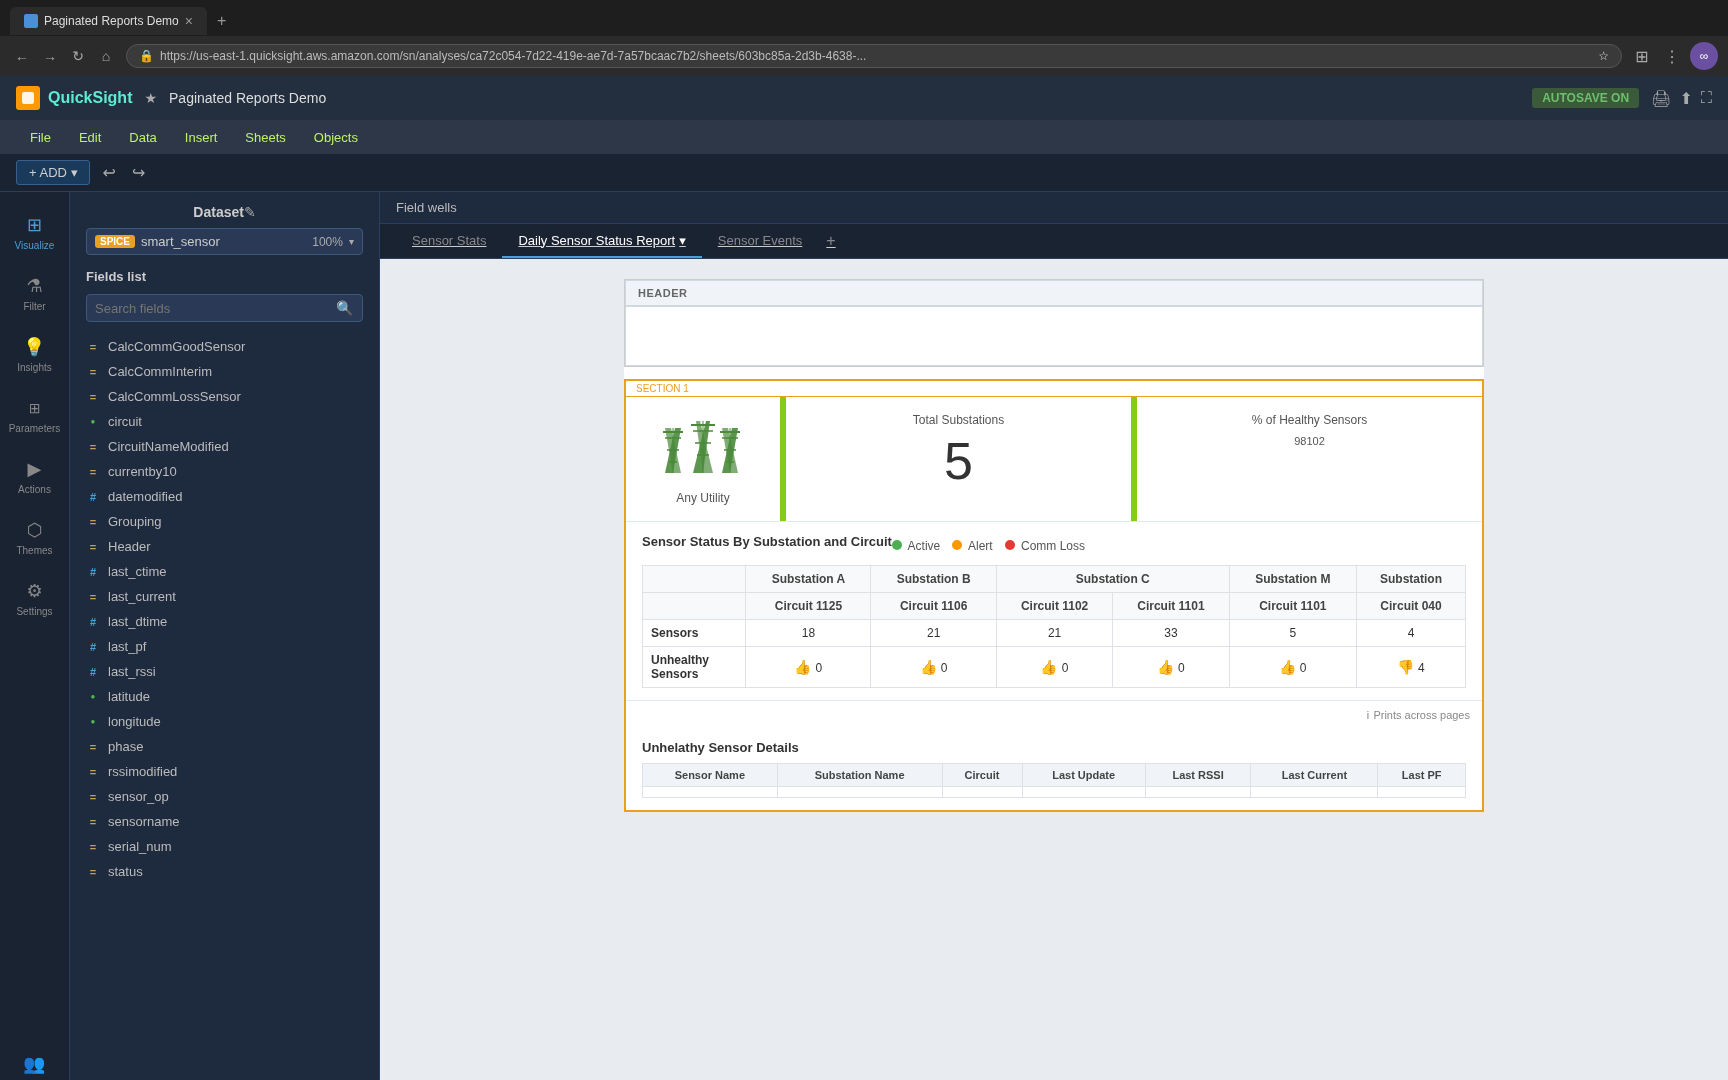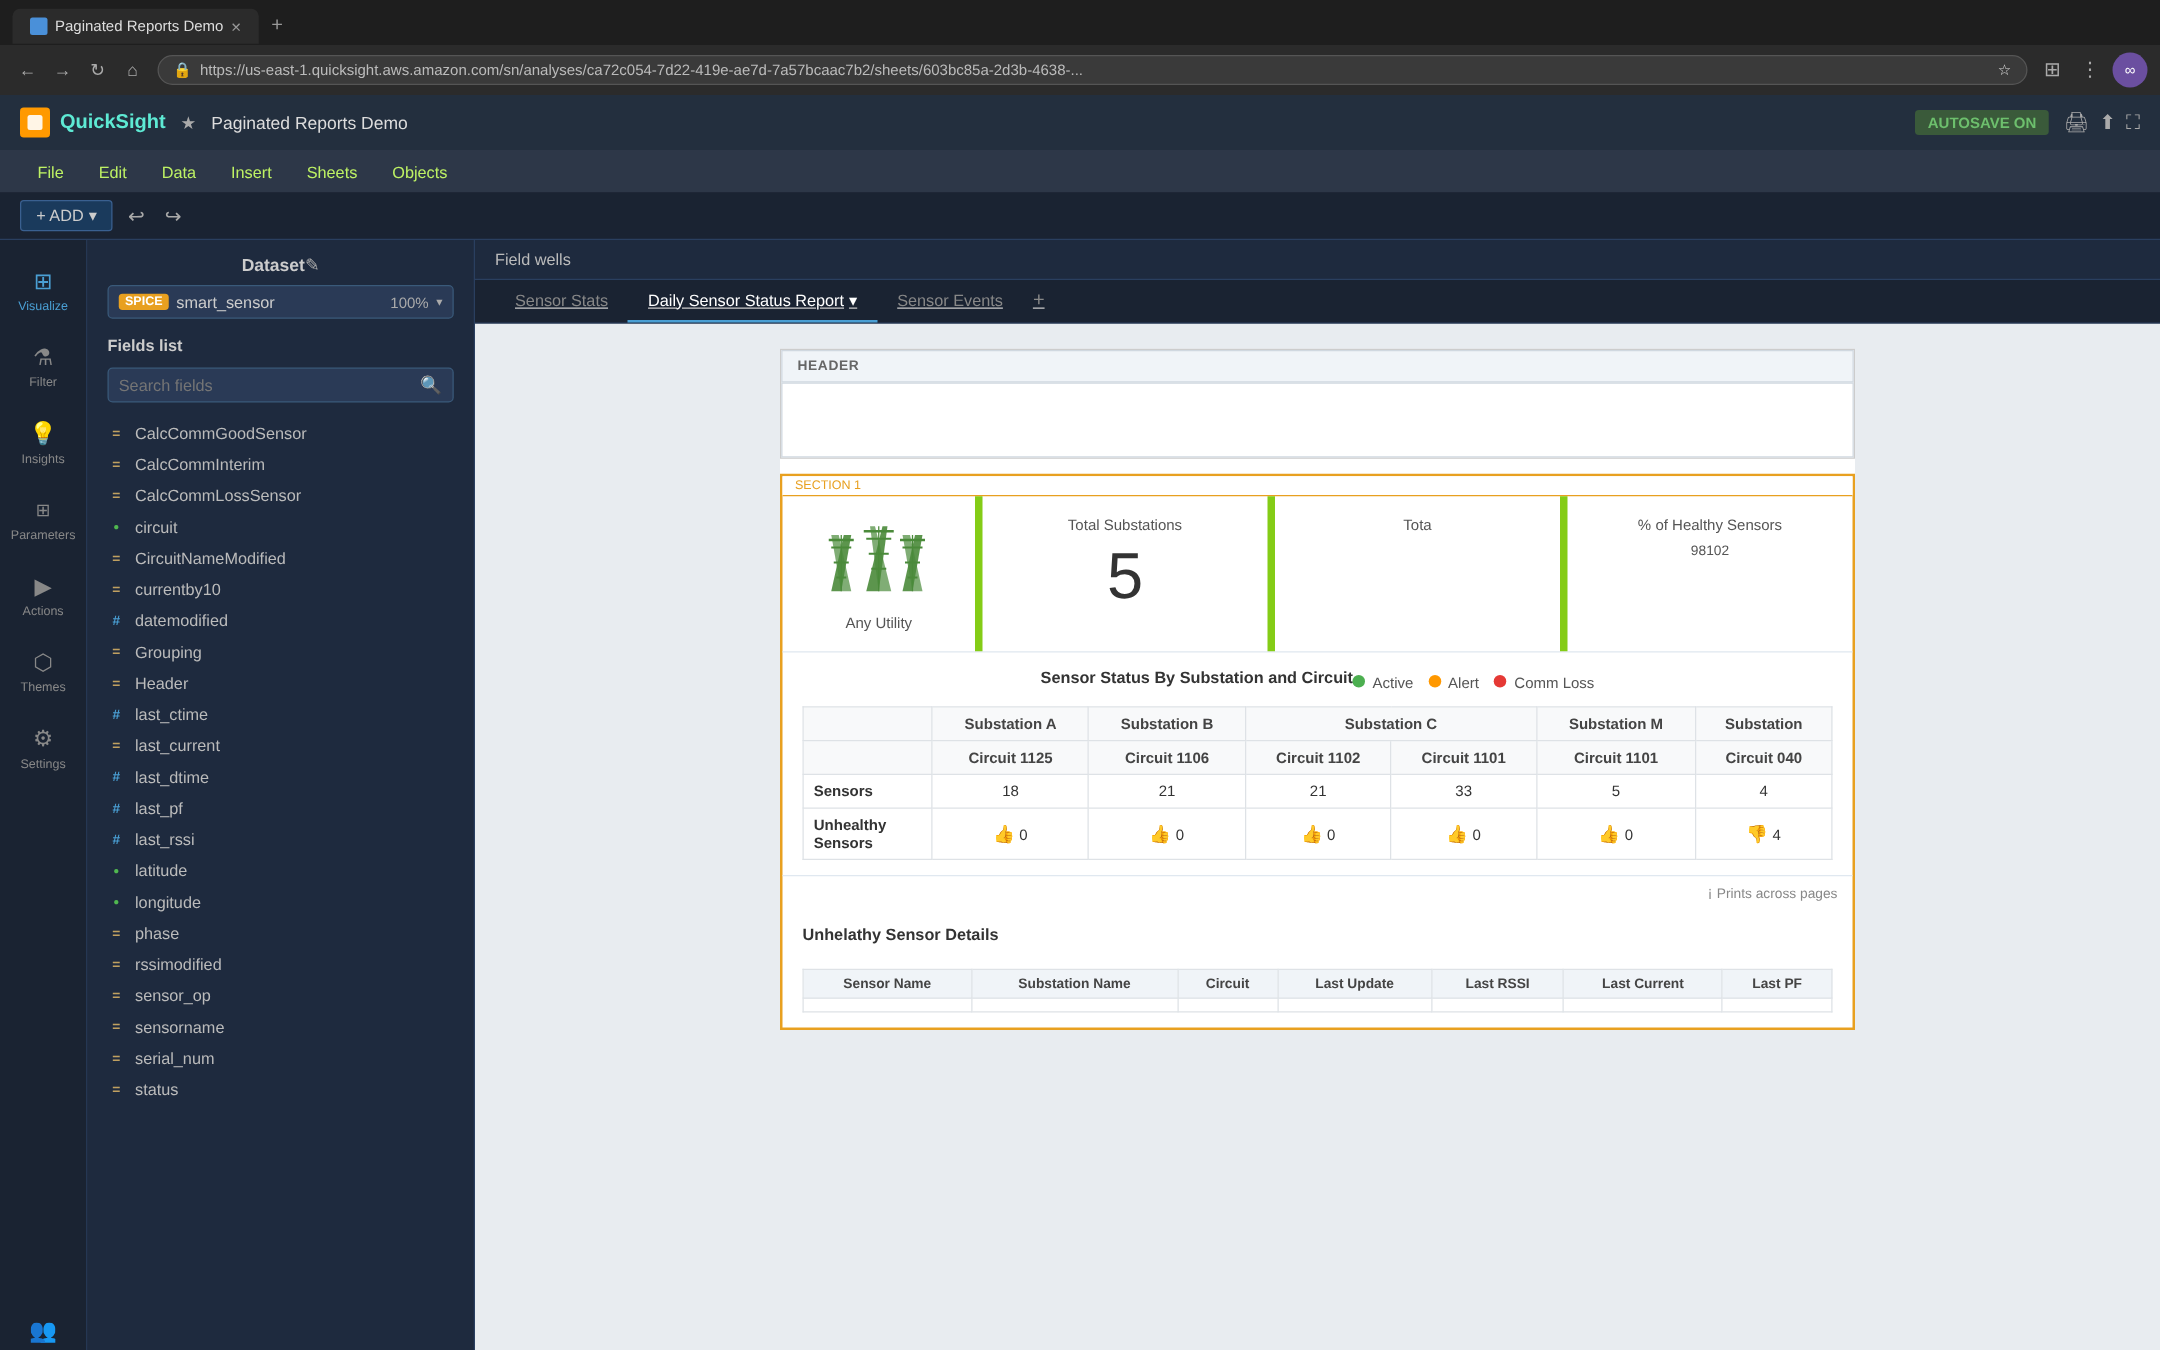--- a/index.html
+++ b/index.html
@@ -110,21 +110,21 @@
     .sensor-table { width: 100%; border-collapse: collapse; font-size: 12px; }
     .sensor-table th { background: #f8f9fa; border: 1px solid #dee2e6; padding: 6px 8px; color: #444; font-weight: 600; text-align: center; }
     .sensor-table td { border: 1px solid #dee2e6; padding: 6px 8px; text-align: center; color: #333; }
     .sensor-table td.row-header { font-weight: 600; text-align: left; color: #333; }
     .thumb-icon { color: #4a9fd4; font-size: 14px; }
     .thumb-red { color: #cc4444; font-size: 14px; }
 
     .prints-note { text-align: right; font-size: 11px; color: #888; padding: 6px 12px; border-top: 1px solid #e0e8f0; display: flex; align-items: center; justify-content: flex-end; gap: 4px; }
 
     .details-section { padding: 12px 16px; }
-    .details-title { font-size: 13px; font-weight: 600; color: #333; margin-bottom: 20px; }
+    .details-title { font-size: 13px; font-weight: 600; color: #333; margin-bottom: 8px; }
     .details-table { width: 100%; border-collapse: collapse; font-size: 11px; }
     .details-table th { background: #f0f4f8; border: 1px solid #dee2e6; padding: 5px 8px; color: #444; font-weight: 600; }
     .details-table td { border: 1px solid #dee2e6; padding: 5px 8px; color: #333; }
 
     
     ::-webkit-scrollbar { width: 6px; height: 6px; }
     ::-webkit-scrollbar-track { background: #1a2535; }
     ::-webkit-scrollbar-thumb { background: #3a5a7a; border-radius: 3px; }
   </style>
 </head>
@@ -431,37 +431,34 @@
                 </svg>
               </div>
               <div class="utility-label">Any Utility</div>
             </div>
 
             <div class="stat-block">
               <div class="stat-label">Total Substations</div>
               <div class="stat-number">5</div>
             </div>
 
-            <div class="stat-block">
-              <div class="stat-label">Tota</div>
-            </div>
 
             <div class="stat-block">
               <div class="stat-label">% of Healthy Sensors</div>
               <div style="display:flex; align-items:center; gap:8px;">
                 <div class="gauge-counts">
                   <span>98</span>
                   <span>102</span>
                 </div>
               </div>
             </div>
           </div>
 
           <div class="sensor-table-section">
-            <div style="display:flex; justify-content:center; align-items:center; margin-bottom:8px;">
+            <div style="display:flex; justify-content:flex-start; align-items:center; margin-bottom:8px;">
               <div class="sensor-status-title">Sensor Status By Substation and Circuit</div>
               <div class="legend">
                 <span>
                   <span class="legend-dot" style="background:#4caf50;"></span>
                   <span>Active</span>
                 </span>
                 <span>
                   <span class="legend-dot" style="background:#ff9800;"></span>
                   <span>Alert</span>
                 </span>

